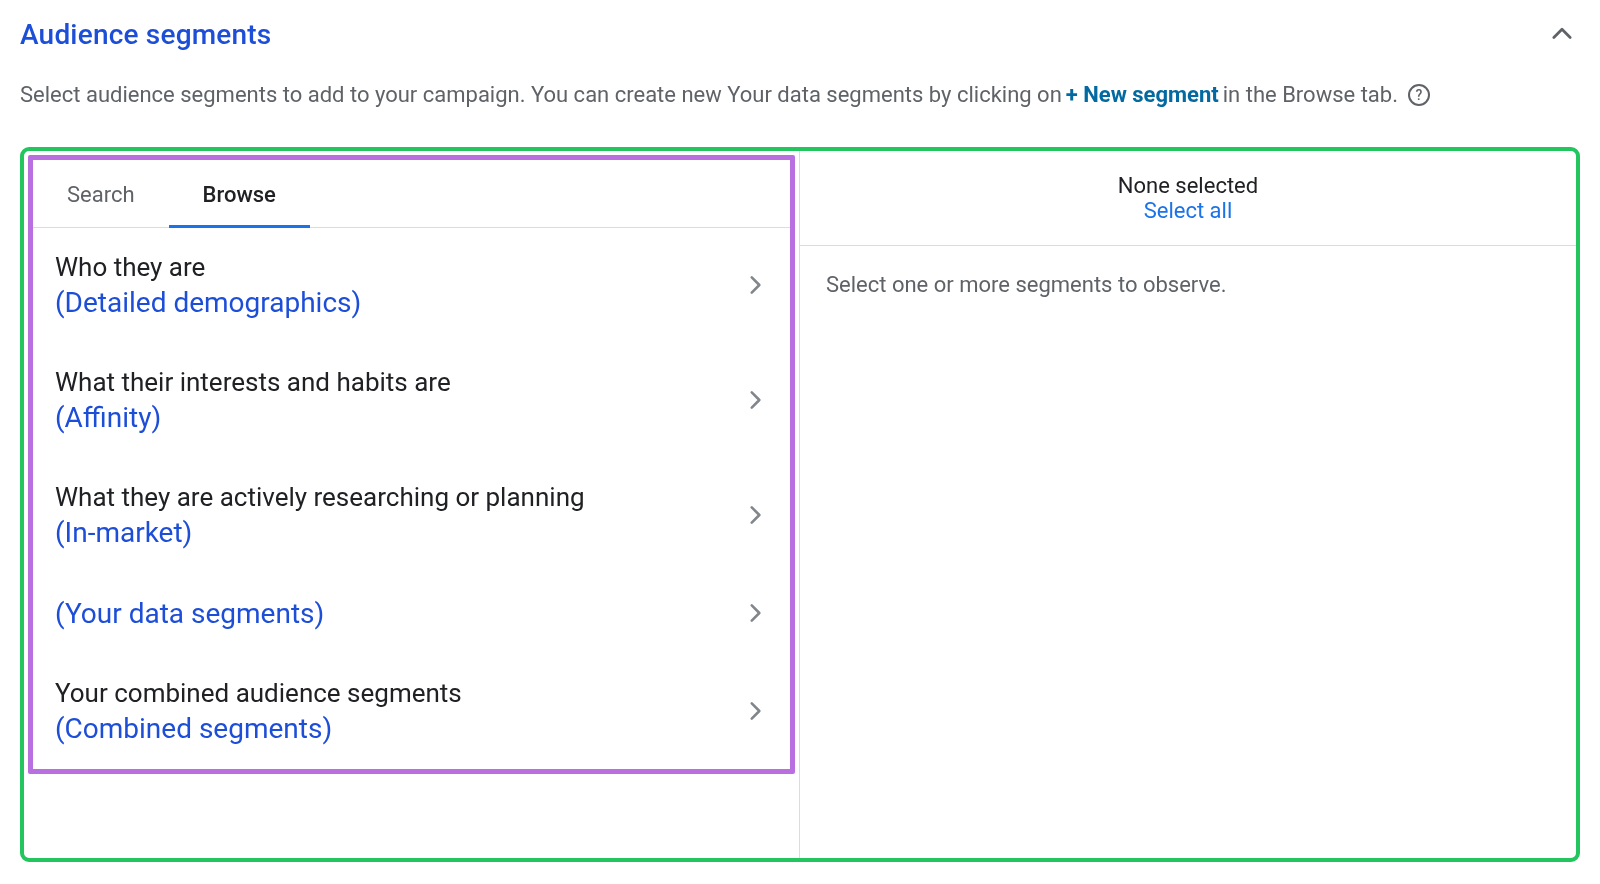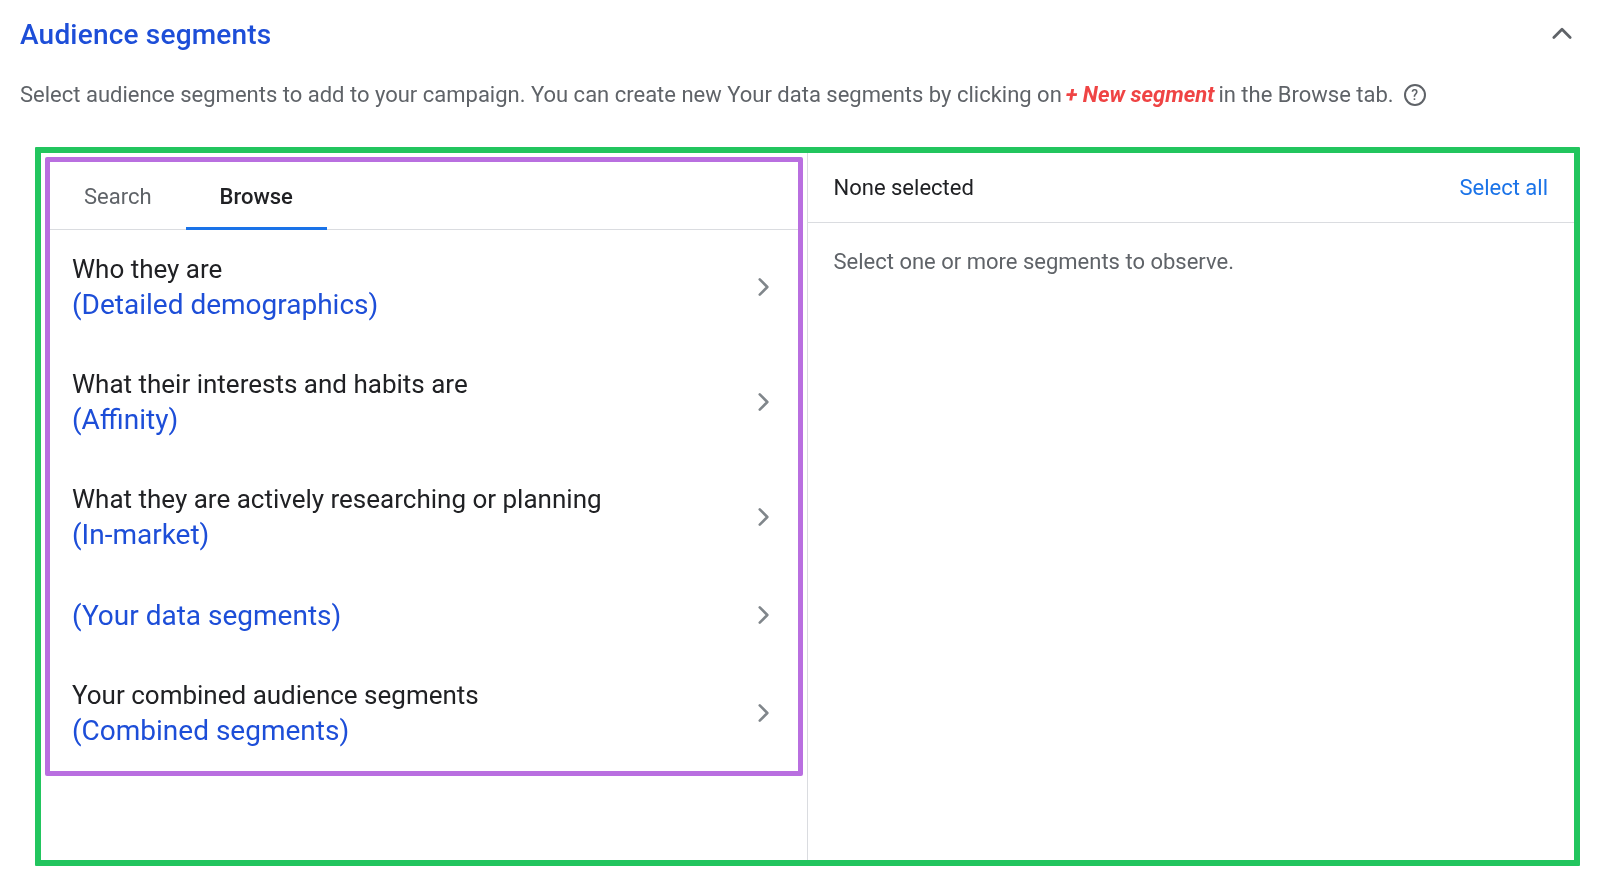--- a/index.html
+++ b/index.html
@@ -35,41 +35,40 @@
   .description {
     color: #5f6368;
     font-size: 22px;
     line-height: 1.4;
     display: flex;
     flex-wrap: wrap;
     align-items: center;
     gap: 4px;
     margin-bottom: 36px;
   }
-  .description strong { color: #ef4444; font-weight: 700; font-style: italic; }
+  .description strong { color: #0369a1; font-weight: 700; }
   .help-icon {
     width: 22px;
     height: 22px;
     border: 2px solid #5f6368;
     border-radius: 50%;
     color: #5f6368;
     font-size: 14px;
     font-weight: 500;
     display: inline-flex;
     align-items: center;
     justify-content: center;
     margin-left: 6px;
     cursor: pointer;
   }
   .panes {
     display: flex;
-    border: 6px solid #22c55e;
-    border-radius: 1px;
+    border: 4px solid #22c55e;
+    border-radius: 9px;
     min-height: 640px;
-    margin-left: 15px;
   }
   .pane-left {
     width: 50%;
     border-right: 1px solid #dadce0;
     position: relative;
     padding-bottom: 80px;
   }
   .pane-right {
     width: 50%;
   }
@@ -119,20 +118,21 @@
     display: flex;
     align-items: center;
   }
   .chevron-right svg { width: 26px; height: 26px; }
   .right-header {
     display: flex;
     align-items: center;
     justify-content: space-between;
     padding: 22px 26px;
     border-bottom: 1px solid #dadce0;
+    flex-direction: column;
   }
   .none-label {
     font-size: 22px;
     color: #202124;
   }
   .clear-all {
     font-size: 22px;
     color: #1a73e8;
     cursor: pointer;
   }

